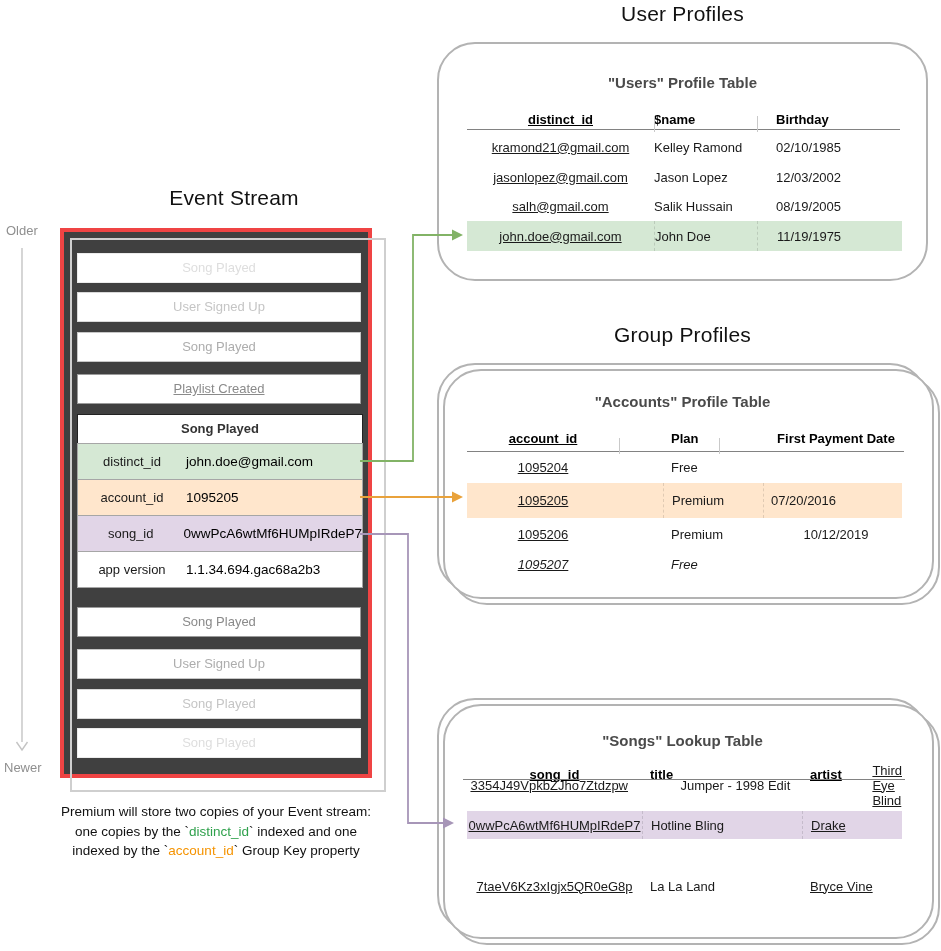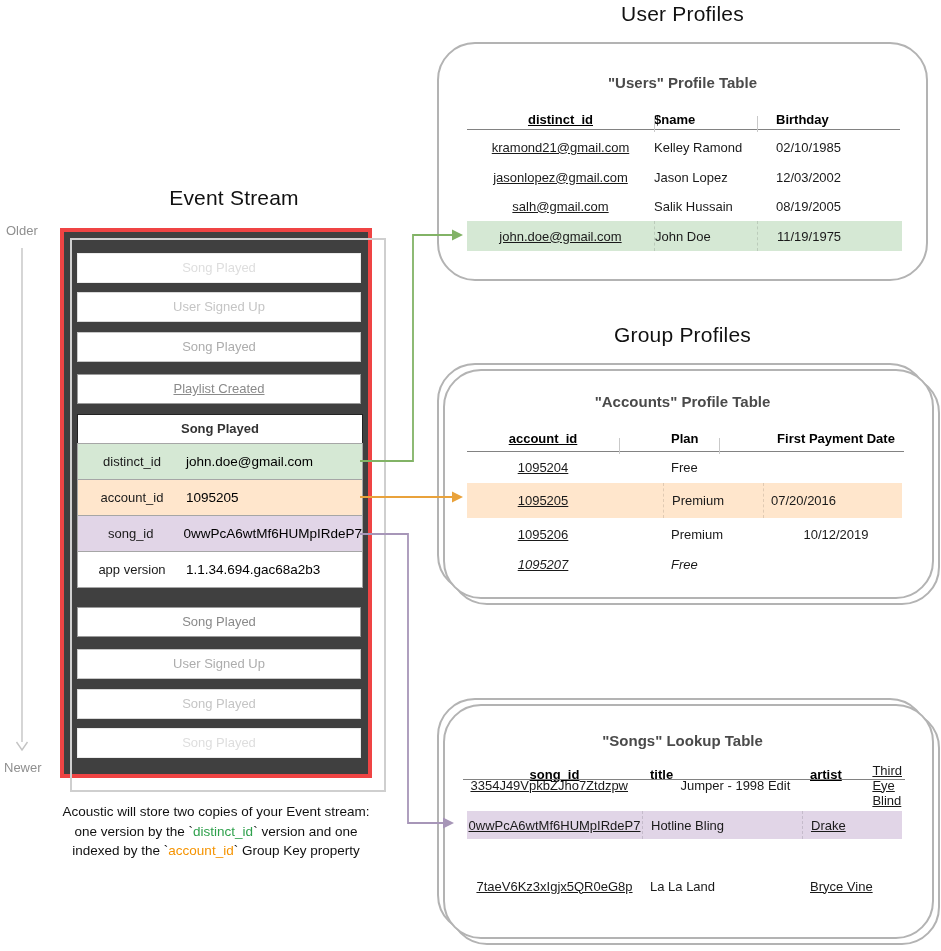--- a/index.html
+++ b/index.html
@@ -101,22 +101,22 @@
       </div>
     </div>
 
     <div class="event-box fade4" style="top:375px;">Song Played</div>
     <div class="event-box fade3" style="top:417px;">User Signed Up</div>
     <div class="event-box fade2" style="top:457px;">Song Played</div>
     <div class="event-box fade1" style="top:496px;">Song Played</div>
   </div>
 
   <div class="caption">
-    <span>Acoustic will store two copies of your Event stream:</span><br>
-    <span>one version by the `</span><span class="key-green">distinct_id</span><span>` version and one</span><br>
+    <span>Premium will store two copies of your Event stream:</span><br>
+    <span>one copies by the `</span><span class="key-green">distinct_id</span><span>` indexed and one</span><br>
     <span>indexed by the `</span><span class="key-orange">account_id</span><span>` Group Key property</span>
   </div>
 
   <div class="section-title" style="left:437px; top:2px; width:491px;">User Profiles</div>
   <div class="panel users" style="top:42px; height:239px;">
     <div class="table-title" style="top:30px;">"Users" Profile Table</div>
     <div class="thead" style="top:60px;">
       <span class="c1 u">distinct_id</span>
       <span class="c2">$name</span>
       <span class="c3">Birthday</span>

